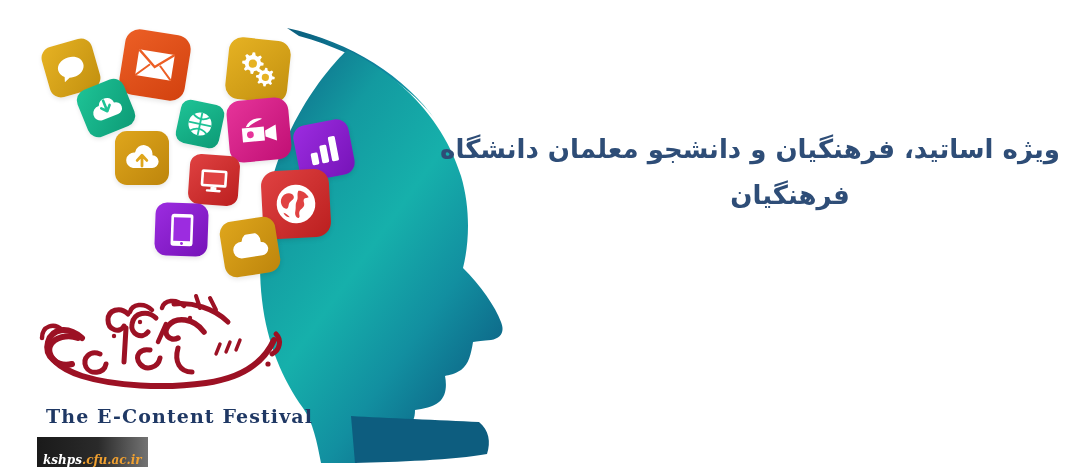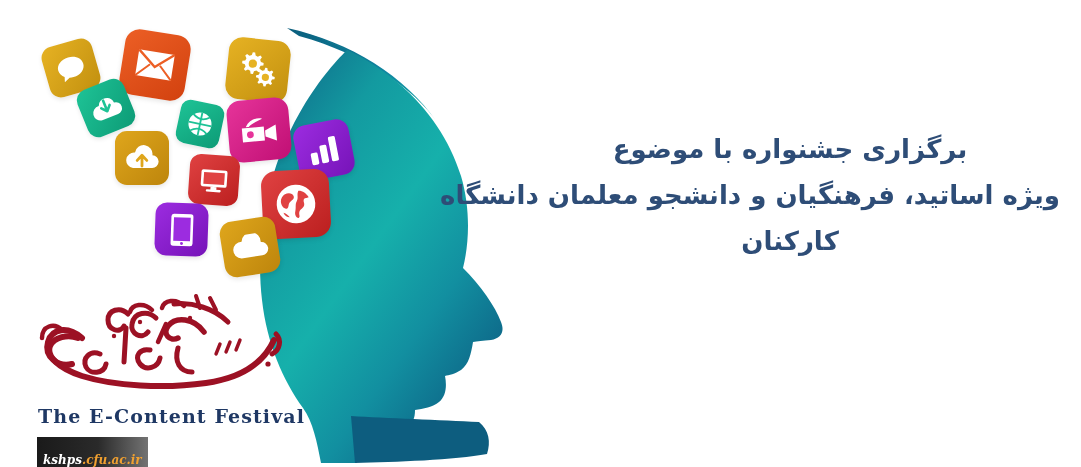--- a/index.html
+++ b/index.html
@@ -55,21 +55,21 @@
   
   #calligraphy {
     position: absolute;
     left: 28px;
     top: 288px;
     width: 270px;
     height: 108px;
   }
   #festival-en {
     position: absolute;
-    left: 38px;
+    left: 46px;
     top: 405px;
     width: 260px;
     text-align: center;
     color: #1f3864;
     font-family: "DejaVu Serif", "Liberation Serif", serif;
     font-weight: bold;
     font-size: 19px;
     letter-spacing: 1.1px;
     white-space: nowrap;
   }
@@ -315,23 +315,22 @@
         <circle cx="150" cy="32" r="2.2" fill="#9c1124" stroke="none"></circle>
         <circle cx="112" cy="34" r="2.2" fill="#9c1124" stroke="none"></circle>
         <circle cx="86" cy="48" r="2.2" fill="#9c1124" stroke="none"></circle>
       </g>
     </svg>
   </div>
 
   <div id="festival-en">The E-Content Festival</div>
 
   <div id="headline">
-    <span class="hl-line">برگزاری جشنواره با موضوع</span>
     <span class="hl-line">ویژه اساتید، فرهنگیان و دانشجو معلمان دانشگاه</span>
-    <span class="hl-line">کارکنان</span>
+    <span class="hl-line">فرهنگیان</span>
   </div>
 
   <div id="watermark">
     <span class="wm-name">kshps</span>
       <span class="wm-domain">.cfu.ac.ir</span>
   </div>
 
 </div>
 
 </body></html>

